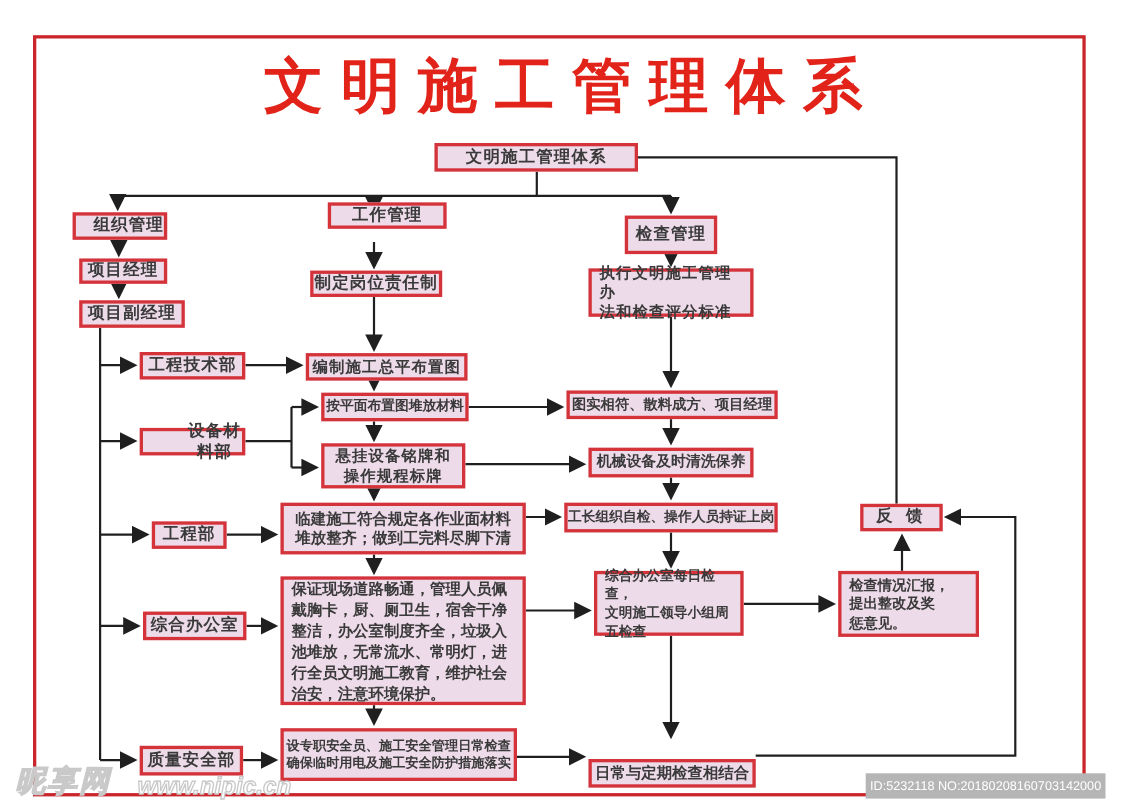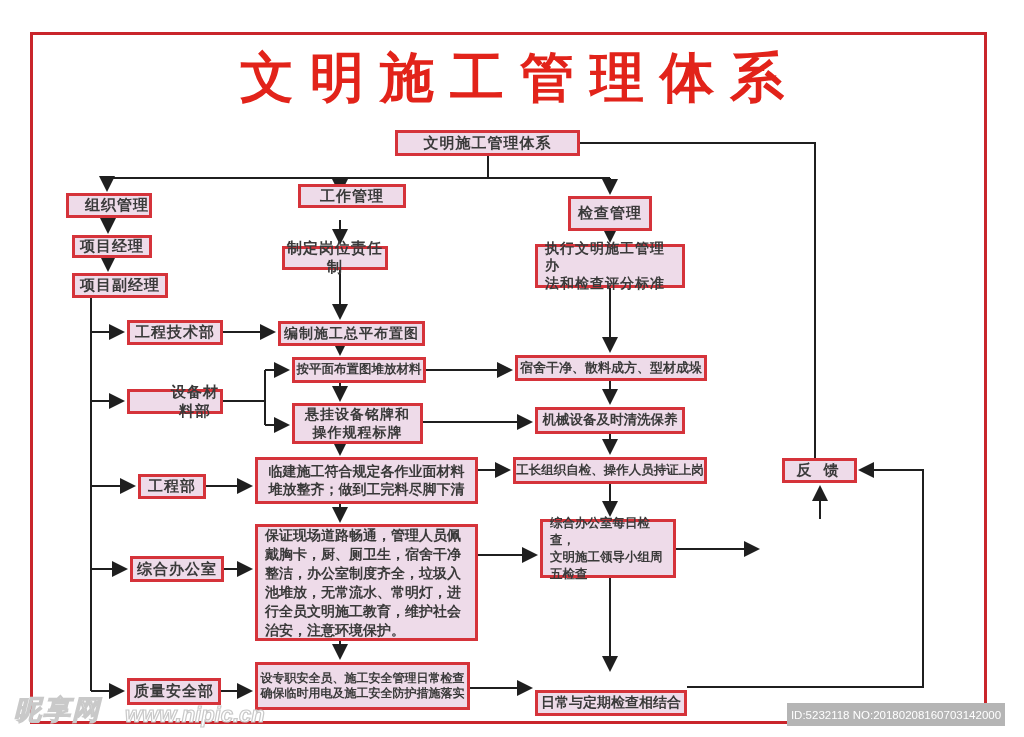--- a/index.html
+++ b/index.html
@@ -99,21 +99,21 @@
     </g>
   </svg>
 
   <div class="node" style="left:395px;top:130px;width:185px;height:26px;">文明施工管理体系</div>
 
   <div class="node" style="left:66px;top:193px;width:86px;height:25px;padding-left:16px;">组织管理</div>
   <div class="node" style="left:72px;top:235px;width:80px;height:23px;">项目经理</div>
   <div class="node" style="left:72px;top:273px;width:96px;height:25px;">项目副经理</div>
 
   <div class="node" style="left:298px;top:184px;width:108px;height:24px;">工作管理</div>
-  <div class="node" style="left:282px;top:246px;width:106px;height:24px;">制定岗位责任制</div>
+  <div class="node" style="left:282px;top:246px;width:120px;height:24px;">制定岗位责任制</div>
 
   <div class="node" style="left:568px;top:196px;width:84px;height:35px;">检查管理</div>
   <div class="node al" style="left:535px;top:244px;width:150px;height:44px;font-size:14px;">执行文明施工管理办
 法和检查评分标准</div>
 
   <div class="node" style="left:127px;top:320px;width:96px;height:25px;">工程技术部</div>
   <div class="node" style="left:292px;top:357px;width:134px;height:26px;font-size:12.5px;letter-spacing:0;">按平面布置图堆放材料</div>
   <div class="node" style="left:278px;top:321px;width:147px;height:25px;font-size:14px;">编制施工总平布置图</div>
 
   <div class="node" style="left:127px;top:389px;width:96px;height:25px;padding-left:40px;">设备材料部</div>
@@ -129,29 +129,32 @@
 整洁，办公室制度齐全，垃圾入
 池堆放，无常流水、常明灯，进
 行全员文明施工教育，维护社会
 治安，注意环境保护。</div>
   <div class="node" style="left:130px;top:556px;width:94px;height:26px;">综合办公室</div>
 
   <div class="node" style="left:127px;top:678px;width:94px;height:27px;">质量安全部</div>
   <div class="node" style="left:255px;top:662px;width:215px;height:48px;font-size:12px;letter-spacing:0;">设专职安全员、施工安全管理日常检查
 确保临时用电及施工安全防护措施落实</div>
 
-  <div class="node" style="left:515px;top:355px;width:192px;height:26px;font-size:13px;letter-spacing:0;">宿舍干净、散料成方、型材成垛</div>
+  <div class="node" style="left:515px;top:355px;width:192px;height:26px;font-size:13px;letter-spacing:0;">图实相符、散料成方、项目经理</div>
   <div class="node" style="left:535px;top:407px;width:150px;height:27px;font-size:13.5px;letter-spacing:0;">机械设备及时清洗保养</div>
   <div class="node" style="left:513px;top:457px;width:194px;height:27px;font-size:12.5px;letter-spacing:0;">工长组织自检、操作人员持证上岗</div>
   <div class="node al" style="left:540px;top:519px;width:136px;height:59px;font-size:12.5px;line-height:17px;letter-spacing:0;">综合办公室每日检查，
 文明施工领导小组周
 五检查</div>
   <div class="node" style="left:535px;top:690px;width:152px;height:26px;font-size:14px;letter-spacing:0;">日常与定期检查相结合</div>
 
   <div class="node" style="left:782px;top:458px;width:75px;height:25px;letter-spacing:4px;">反 馈</div>
+  <div class="node al" style="left:762px;top:519px;width:128px;height:60px;font-size:13px;line-height:17.5px;letter-spacing:0;">检查情况汇报，
+提出整改及奖
+惩意见。</div>
 
   <div class="watermark">
     <span class="wm-brand">昵享网</span>
     <span class="wm-url">www.nipic.cn</span>
   </div>
 
   <div class="stamp">ID:5232118 NO:20180208160703142000</div>
 
 </div>
 

